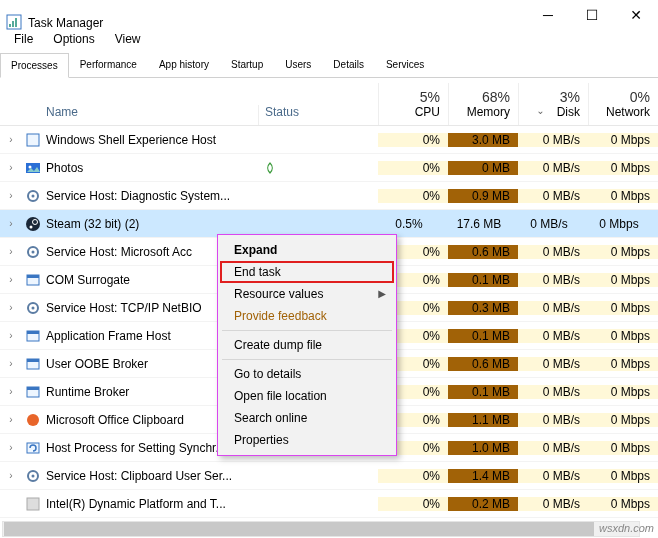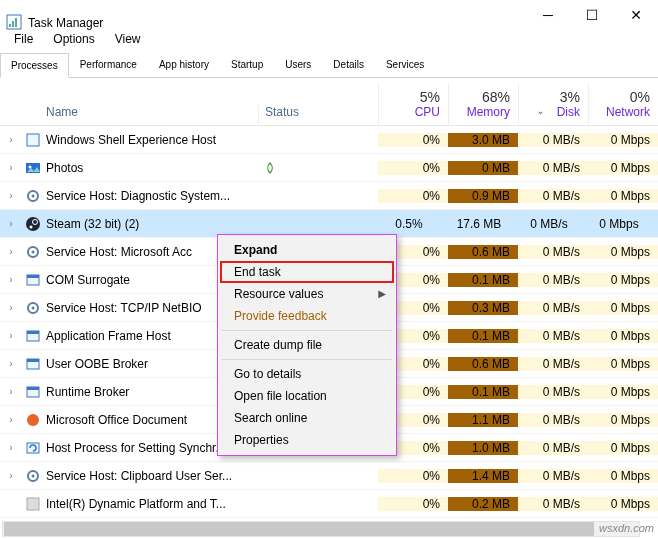--- a/index.html
+++ b/index.html
@@ -14,21 +14,21 @@
 .tabbar { display: flex; border-bottom: 1px solid #d0d0d0; }
 .tab { padding: 6px 10px; font-size: 10px; border: 1px solid transparent; cursor: pointer; }
 .tab.active { border: 1px solid #d0d0d0; border-bottom: 1px solid #fff; background: #fff; position: relative; top: 1px; }
 .header-row { display: flex; align-items: flex-end; height: 48px; border-bottom: 1px solid #e7e7e7; color: #4a6a8a; }
 .col-expand { width: 22px; }
 .col-icon { width: 22px; }
 .col-name { flex: 1; padding-left: 2px; padding-bottom: 6px; display:flex; align-items:flex-end; }
 .col-status { width: 120px; border-left: 1px solid #eee; padding-left: 6px; padding-bottom: 6px; }
 .col-num { width: 70px; border-left: 1px solid #eee; text-align: right; padding-right: 8px; padding-bottom: 0; }
 .col-num .pct { font-size: 14px; color: #333; padding-top:6px;}
-.col-num .lbl { color: #6d28d9; padding-bottom:6px;}
+.col-num .lbl { color: #000000; padding-bottom:6px;}
 .col-num.sort .lbl::before { content:"⌄"; font-size:10px; color:#666; position:relative; top:-2px; margin-right:12px;}
 .rows { overflow-y: scroll; height: 412px; }
 .row { display: flex; align-items: center; height: 28px; border-bottom: 1px solid #f3f3f3; }
 .row .expand { width: 22px; text-align: center; color: #777; font-size: 10px; }
 .row .ico { width: 22px; display: flex; align-items: center; justify-content: center; }
 .row .name { flex: 1; padding-left: 2px; white-space: nowrap; overflow: hidden; text-overflow: ellipsis; }
 .row .status { width: 120px; padding-left: 6px; display:flex; align-items:center;}
 .row .cell { width: 70px; text-align: right; padding-right: 8px; }
 .row .cpu { background: #fff8d8; }
 .row .mem { background: #a16207; }
@@ -264,21 +264,21 @@
       <div class="cell disk">0 MB/s</div>
       <div class="cell net">0 Mbps</div>
     </div>
     <div class="row">
       <div class="expand">›</div>
       <div class="ico">
         <svg width="16" height="16">
           <circle cx="8" cy="8" r="6" fill="#e8652a"></circle>
         </svg>
       </div>
-      <div class="name">Microsoft Office Document</div>
+      <div class="name">Microsoft Office Clipboard</div>
       <div class="status"></div>
       <div class="cell cpu">0%</div>
       <div class="cell mem">1.1 MB</div>
       <div class="cell disk">0 MB/s</div>
       <div class="cell net">0 Mbps</div>
     </div>
     <div class="row">
       <div class="expand">›</div>
       <div class="ico">
         <svg width="16" height="16">

